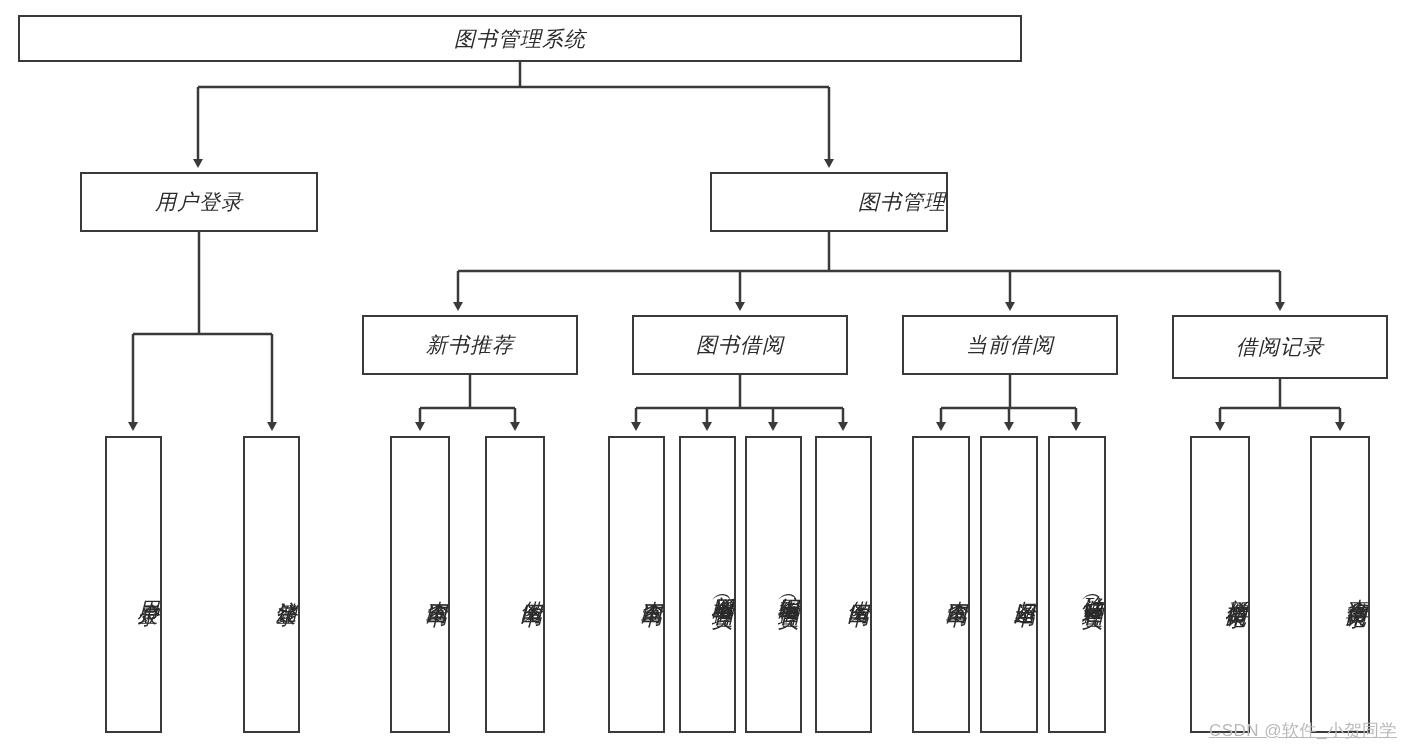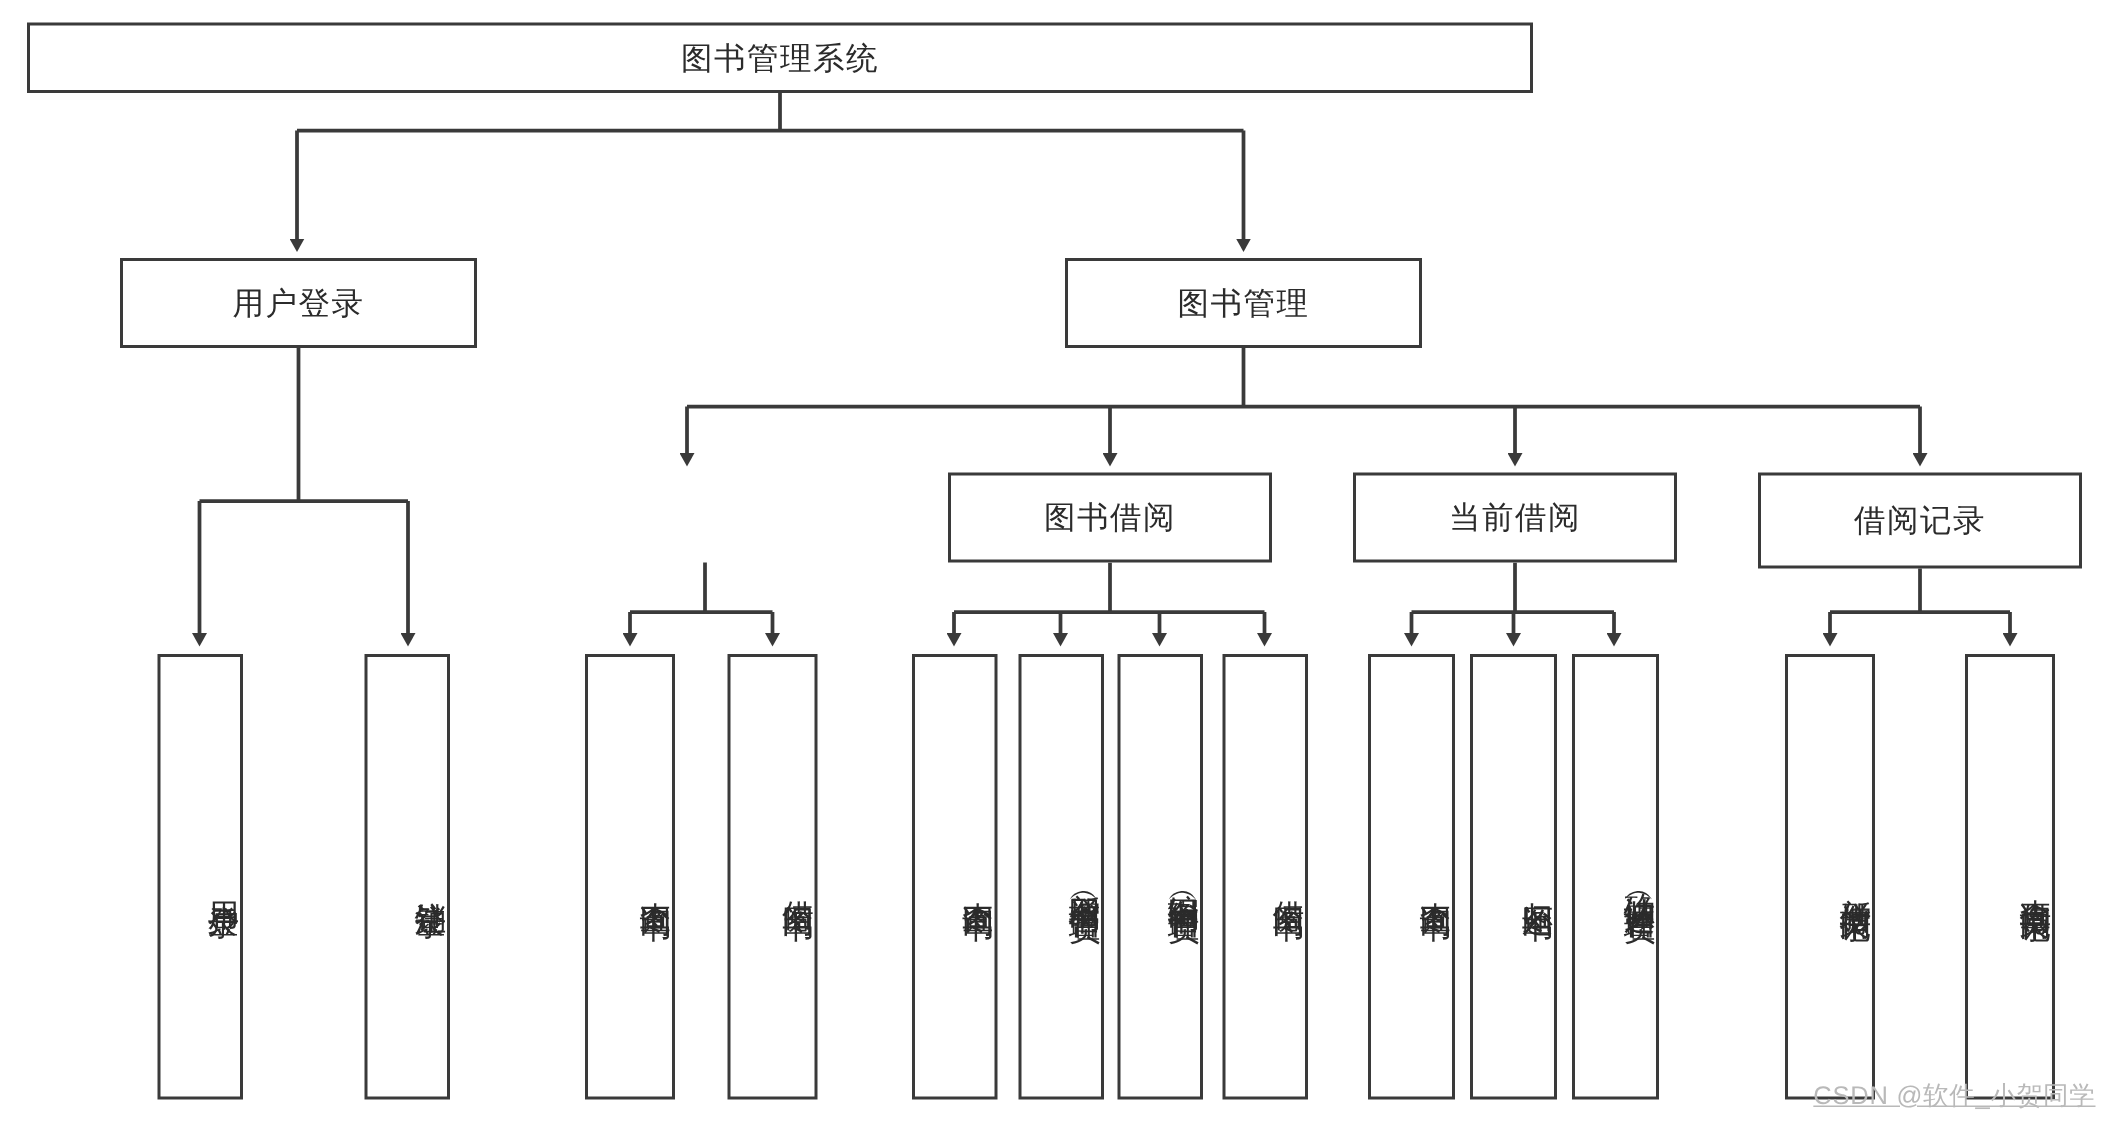--- a/index.html
+++ b/index.html
@@ -27,20 +27,21 @@
   }
   .node {
     position: absolute;
     box-sizing: border-box;
     border: 2px solid #3a3a3a;
     background: #ffffff;
     display: flex;
     align-items: center;
     justify-content: center;
     color: #2b2b2b;
+    font-style: italic;
   }
   .node.h {
     font-size: 21px;
     letter-spacing: 1px;
   }
   .node.v {
     writing-mode: vertical-rl;
     text-orientation: upright;
     font-size: 21px;
     letter-spacing: 2px;
@@ -120,24 +121,27 @@
     </g>
   </svg>
 
   <div class="node h" style="left:18px; top:15px; width:1004px; height:47px;">
     <span>图书管理系统</span>
   </div>
 
   <div class="node h" style="left:80px; top:172px; width:238px; height:60px;">
     <span>用户登录</span>
   </div>
-  <div class="node h" style="left:710px; top:172px; width:238px; height:60px;">
+  <div class="node h" style="left:710px; top:172px; width:238px; height:60px;justify-content:flex-end;">
     <span>图书管理</span>
   </div>
 
+  <div class="node h" style="left:362px; top:315px; width:216px; height:60px;">
+    <span>新书推荐</span>
+  </div>
   <div class="node h" style="left:902px; top:315px; width:216px; height:60px;">
     <span>当前借阅</span>
   </div>
   <div class="node h" style="left:632px; top:315px; width:216px; height:60px;">
     <span>图书借阅</span>
   </div>
   <div class="node h" style="left:1172px; top:315px; width:216px; height:64px;">
     <span>借阅记录</span>
   </div>
 

